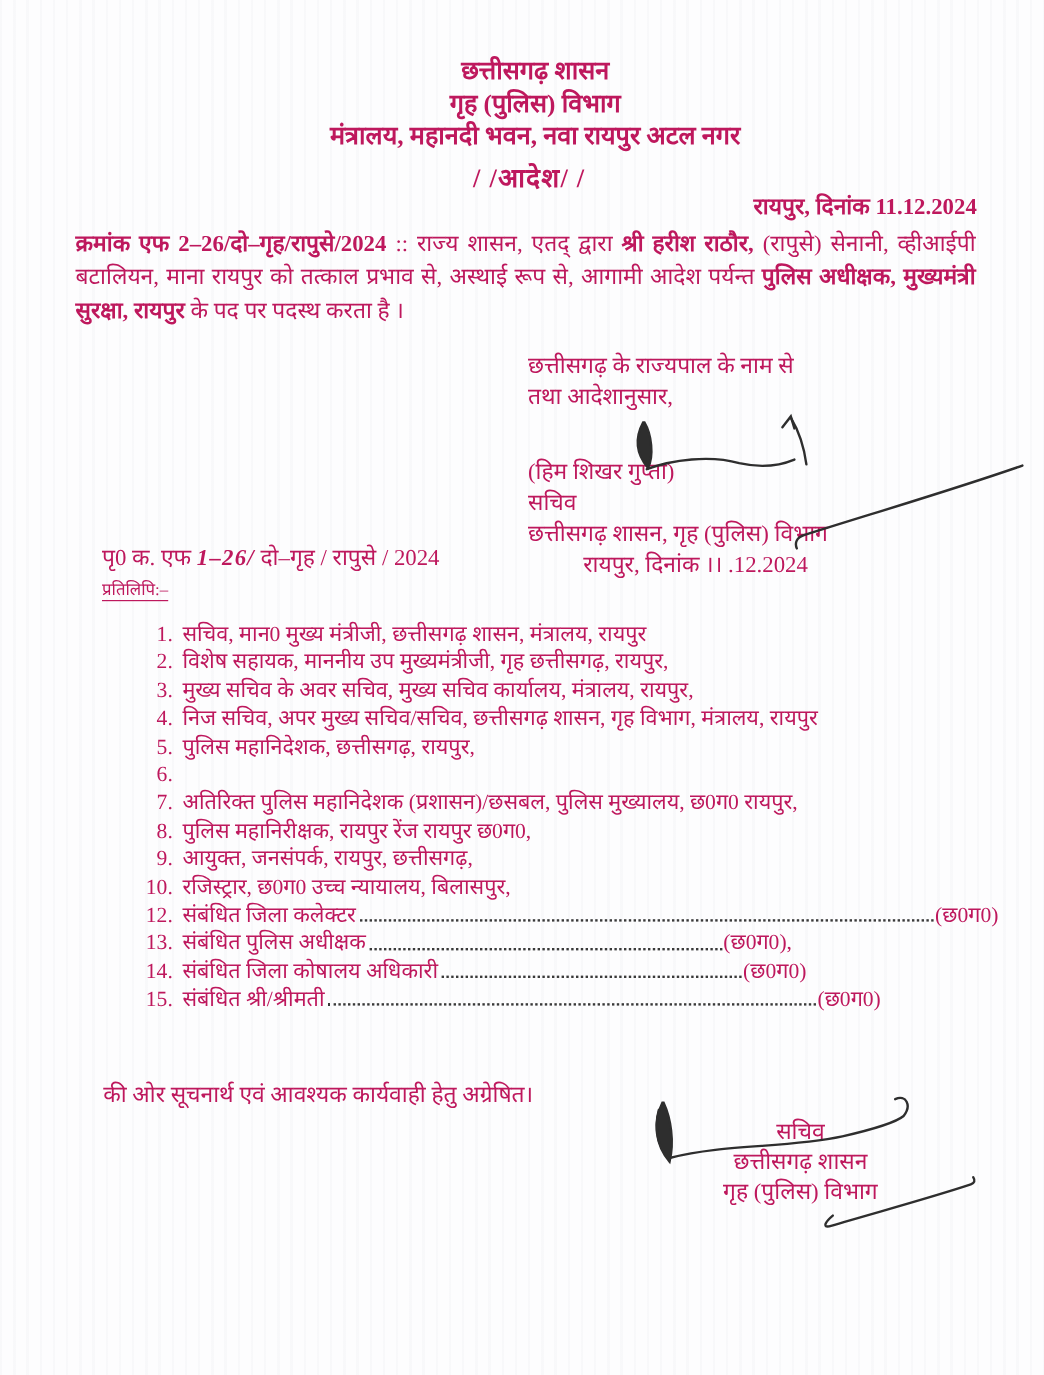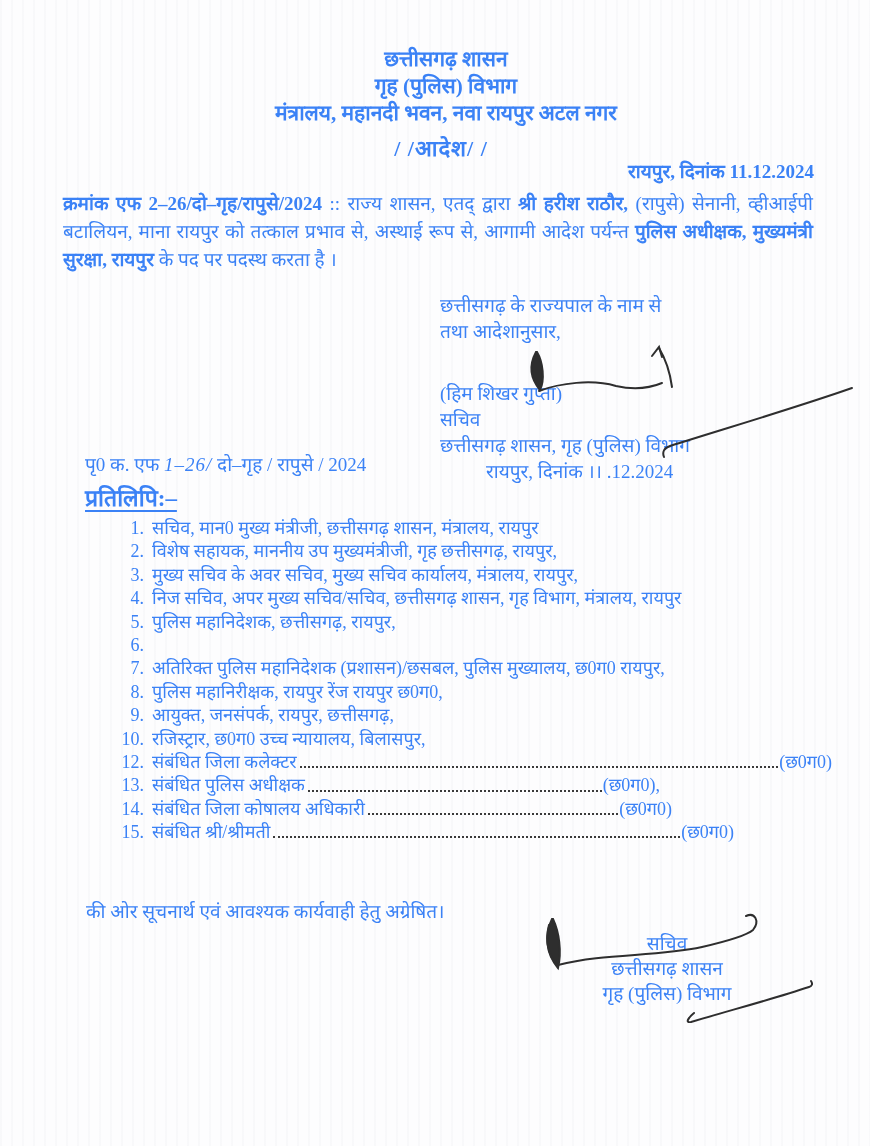--- a/index.html
+++ b/index.html
@@ -2,21 +2,21 @@
 <html lang="hi"><head>
 <meta charset="utf-8">
 <style>
   html,body{margin:0;padding:0;background:#e8e8ea;}
   .page{
     position:relative;
     width:870px;height:1146px;
     margin:0 auto;
     background:#fdfdfe;
     font-family:"Liberation Serif","DejaVu Sans",serif;
-    color:#3b82f6;
+    color:#be185d;
     overflow:hidden;
   }
   .page::before{
     content:"";position:absolute;inset:0;pointer-events:none;
     background:repeating-linear-gradient(90deg,
       rgba(185,190,200,0.07) 0 2px, rgba(255,255,255,0) 2px 11px);
   }
   .bold{font-weight:700;}
   
   .doc-header{
@@ -42,24 +42,24 @@
   .by-order{
     position:absolute;top:293px;left:440px;width:345px;
     font-size:19px;line-height:26px;
   }
   .by-order .sig-space{height:36px;}
   .by-order .shift-right{margin-left:46px;}
   
   .endorse-ref{
     position:absolute;top:451px;left:85px;font-size:19px;
   }
-  .hand{font-weight:400;font-style:italic;letter-spacing:1px;}
+  .hand{font-weight:700;font-style:italic;letter-spacing:1px;}
   .copy-heading{
     position:absolute;top:481px;left:85px;
-    font-size:23px;font-weight:700;
+    font-size:14px;font-weight:400;
     text-decoration:underline;text-underline-offset:4px;
   }
   
   .copies-list{
     position:absolute;top:517px;left:112px;width:720px;
     font-size:18px;
   }
   .copy-row{display:flex;height:23.4px;align-items:flex-start;line-height:23.4px;}
   .copy-row .num{flex:0 0 40px;text-align:right;padding-right:8px;box-sizing:border-box;}
   .copy-row .label{white-space:nowrap;}

